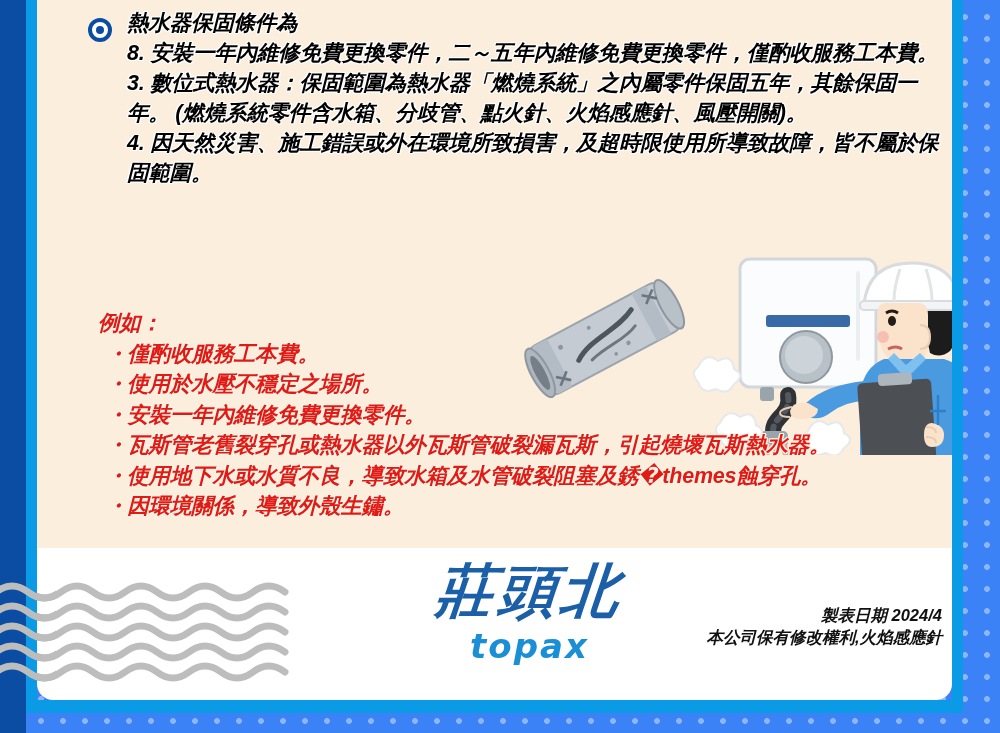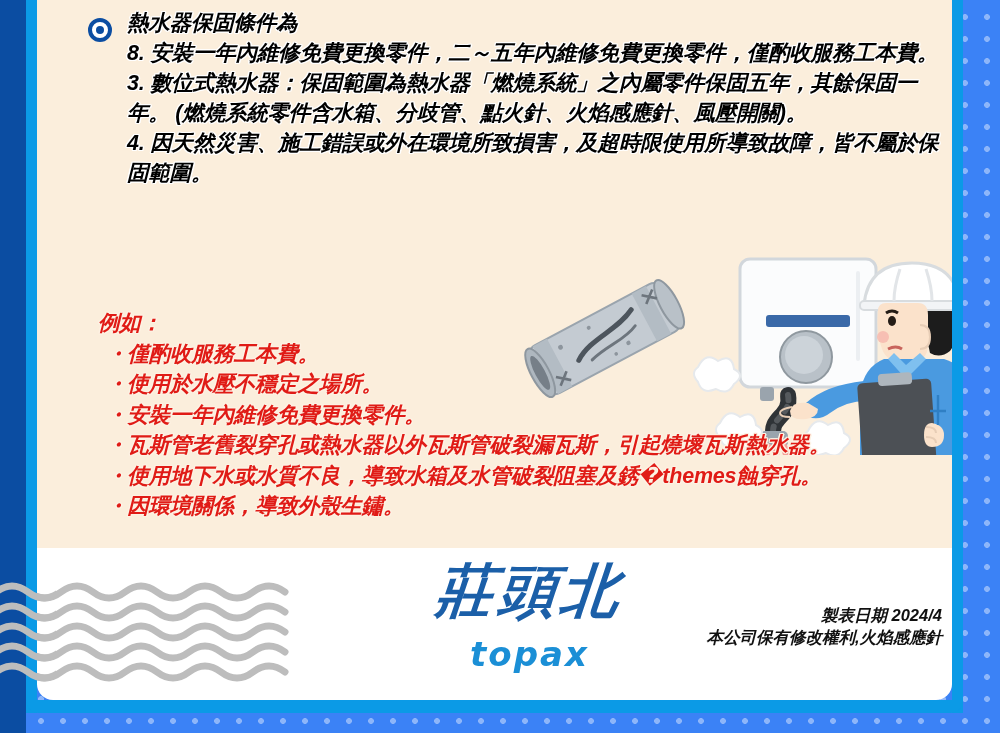--- a/index.html
+++ b/index.html
@@ -156,21 +156,21 @@
     font-family: "DejaVu Serif", serif;
     font-weight: bold;
     font-size: 58px;
     color: #1b5fa8;
     letter-spacing: 4px;
     transform: skewX(-5deg);
     line-height: 66px;
     text-align: center;
   }
   #logo-latin {
-    margin-top: 10px;
+    margin-top: 2px;
     text-align: center;
     font-family: "DejaVu Sans", sans-serif;
     font-weight: bold;
     font-size: 34px;
     letter-spacing: 2px;
     color: #1b8fd6;
   }
   #footnote {
     position: absolute;
     left: 560px; top: 604px;

